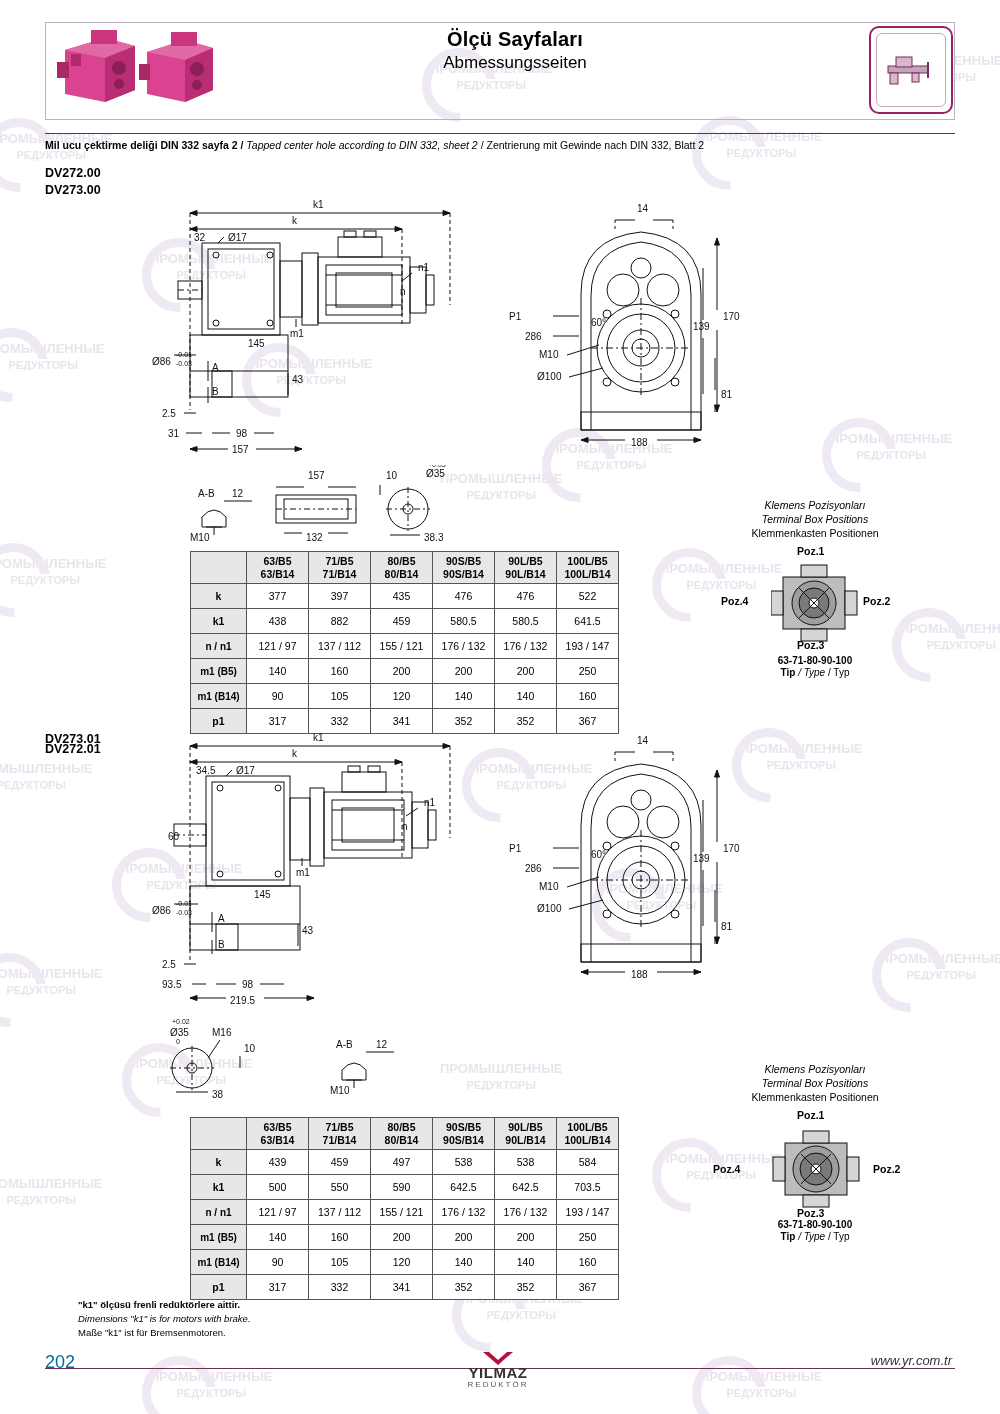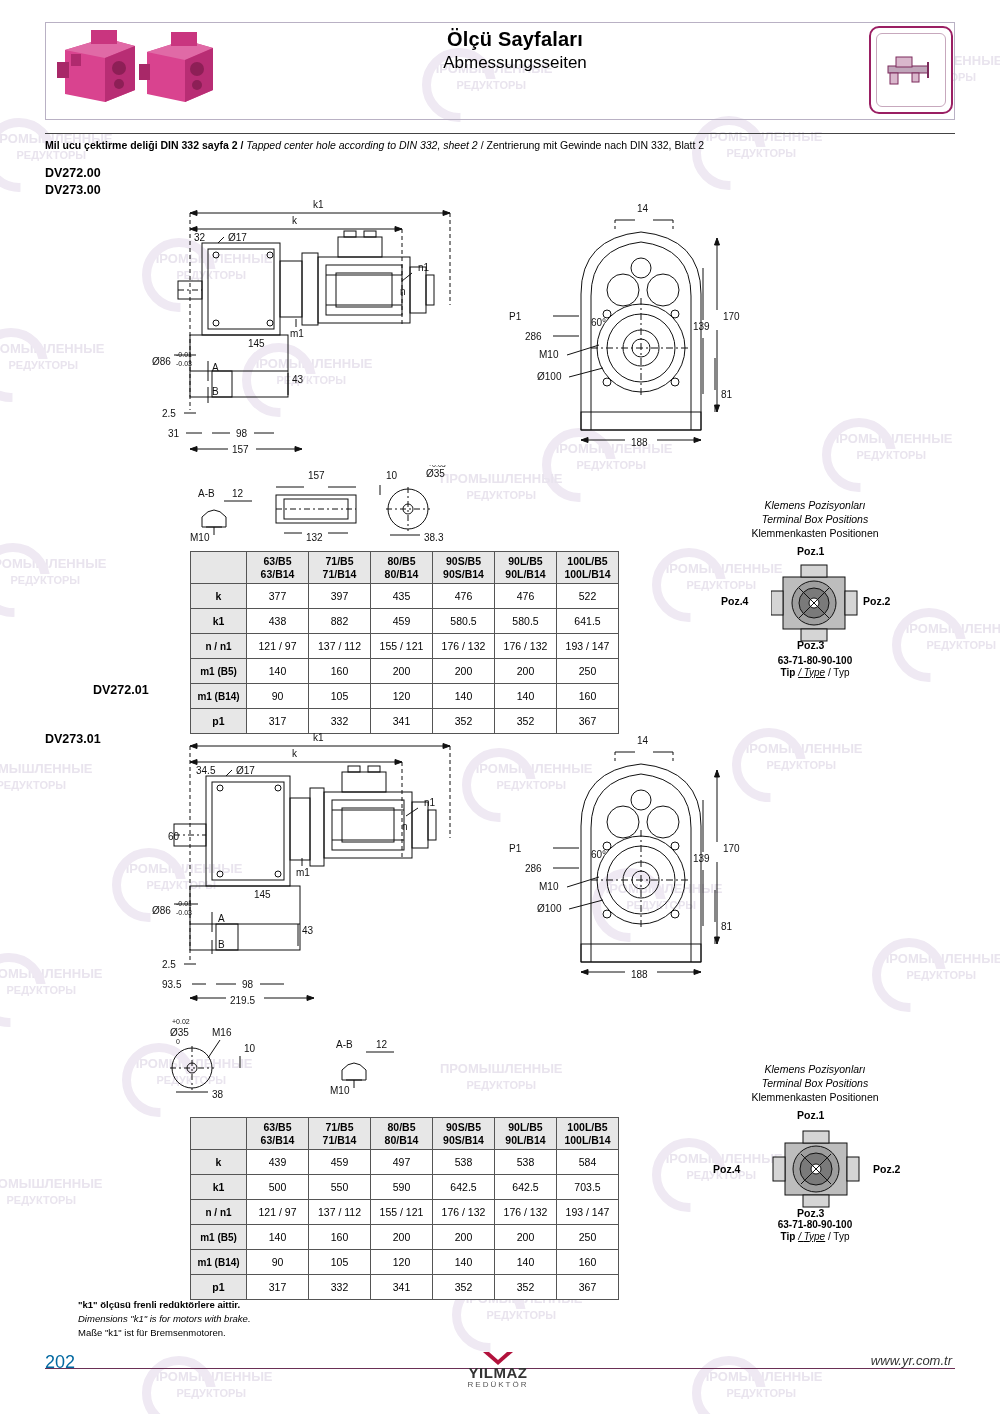--- a/index.html
+++ b/index.html
@@ -111,21 +111,21 @@
   table.dim tbody th.small { font-weight: bold; font-size: 10px; }
 
   
   .tb { position: absolute; width: 200px; text-align: center; }
   .tb .cap { font-size: 10.5px; line-height: 1.35; }
   .tb .cap .it { font-style: italic; }
   .tb .diagwrap { position: relative; height: 104px; margin-top: 6px; }
   .tb .poz { position: absolute; font-size: 10.5px; font-weight: bold; }
   .tb .foot { font-size: 10px; font-weight: bold; margin-top: 4px; }
   .tb .foot2 { font-size: 10px; margin-top: 1px; }
-  .tb .foot2 .it { font-style: italic; text-decoration: underline; }
+  .tb .foot2 .it { font-style: italic; }
 
   
   .dw { position: absolute; }
   .dw svg { display: block; }
 
   
   .fnote { position: absolute; left: 78px; top: 1298px; font-size: 9.5px; line-height: 1.45; }
   .fnote b { font-weight: bold; }
   .fnote i { font-style: italic; }
 
@@ -543,21 +543,21 @@
       </svg>
     </div>
     <div class="foot">63-71-80-90-100</div>
     <div class="foot2">
       <b>Tip</b>
       <span class="it"> / <span>Type</span></span>
       <span> / <span>Typ</span></span>
     </div>
   </div>
 
-  <div class="model-label" style="left:45px; top:683px;margin-left:48px;">DV272.01</div>
+  <div class="model-label" style="left:45px; top:742px;">DV272.01</div>
   <div class="model-label" style="left:45px; top:732px;">DV273.01</div>
 
   <div class="dw" style="left:150px; top:728px;">
     <svg width="330" height="280" viewBox="0 0 330 280">
       <g stroke="#111" fill="none" stroke-width="1" font-family="Liberation Sans" font-size="10">
 
         <line x1="40" y1="18" x2="300" y2="18"></line>
         <path d="M40 18 l7 -2.5 v5 z" fill="#111"></path>
           <path d="M300 18 l-7 -2.5 v5 z" fill="#111"></path>
         <text x="163" y="13" stroke="none" fill="#111">k1</text>

